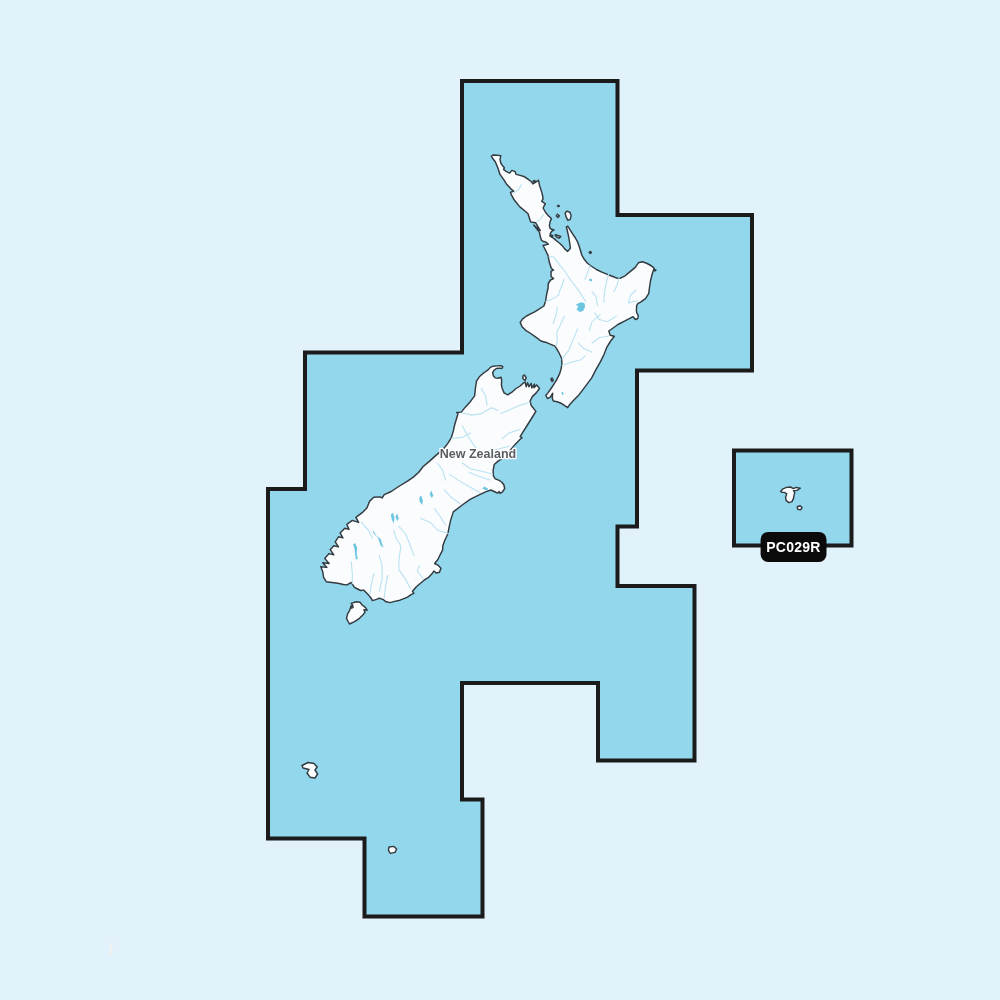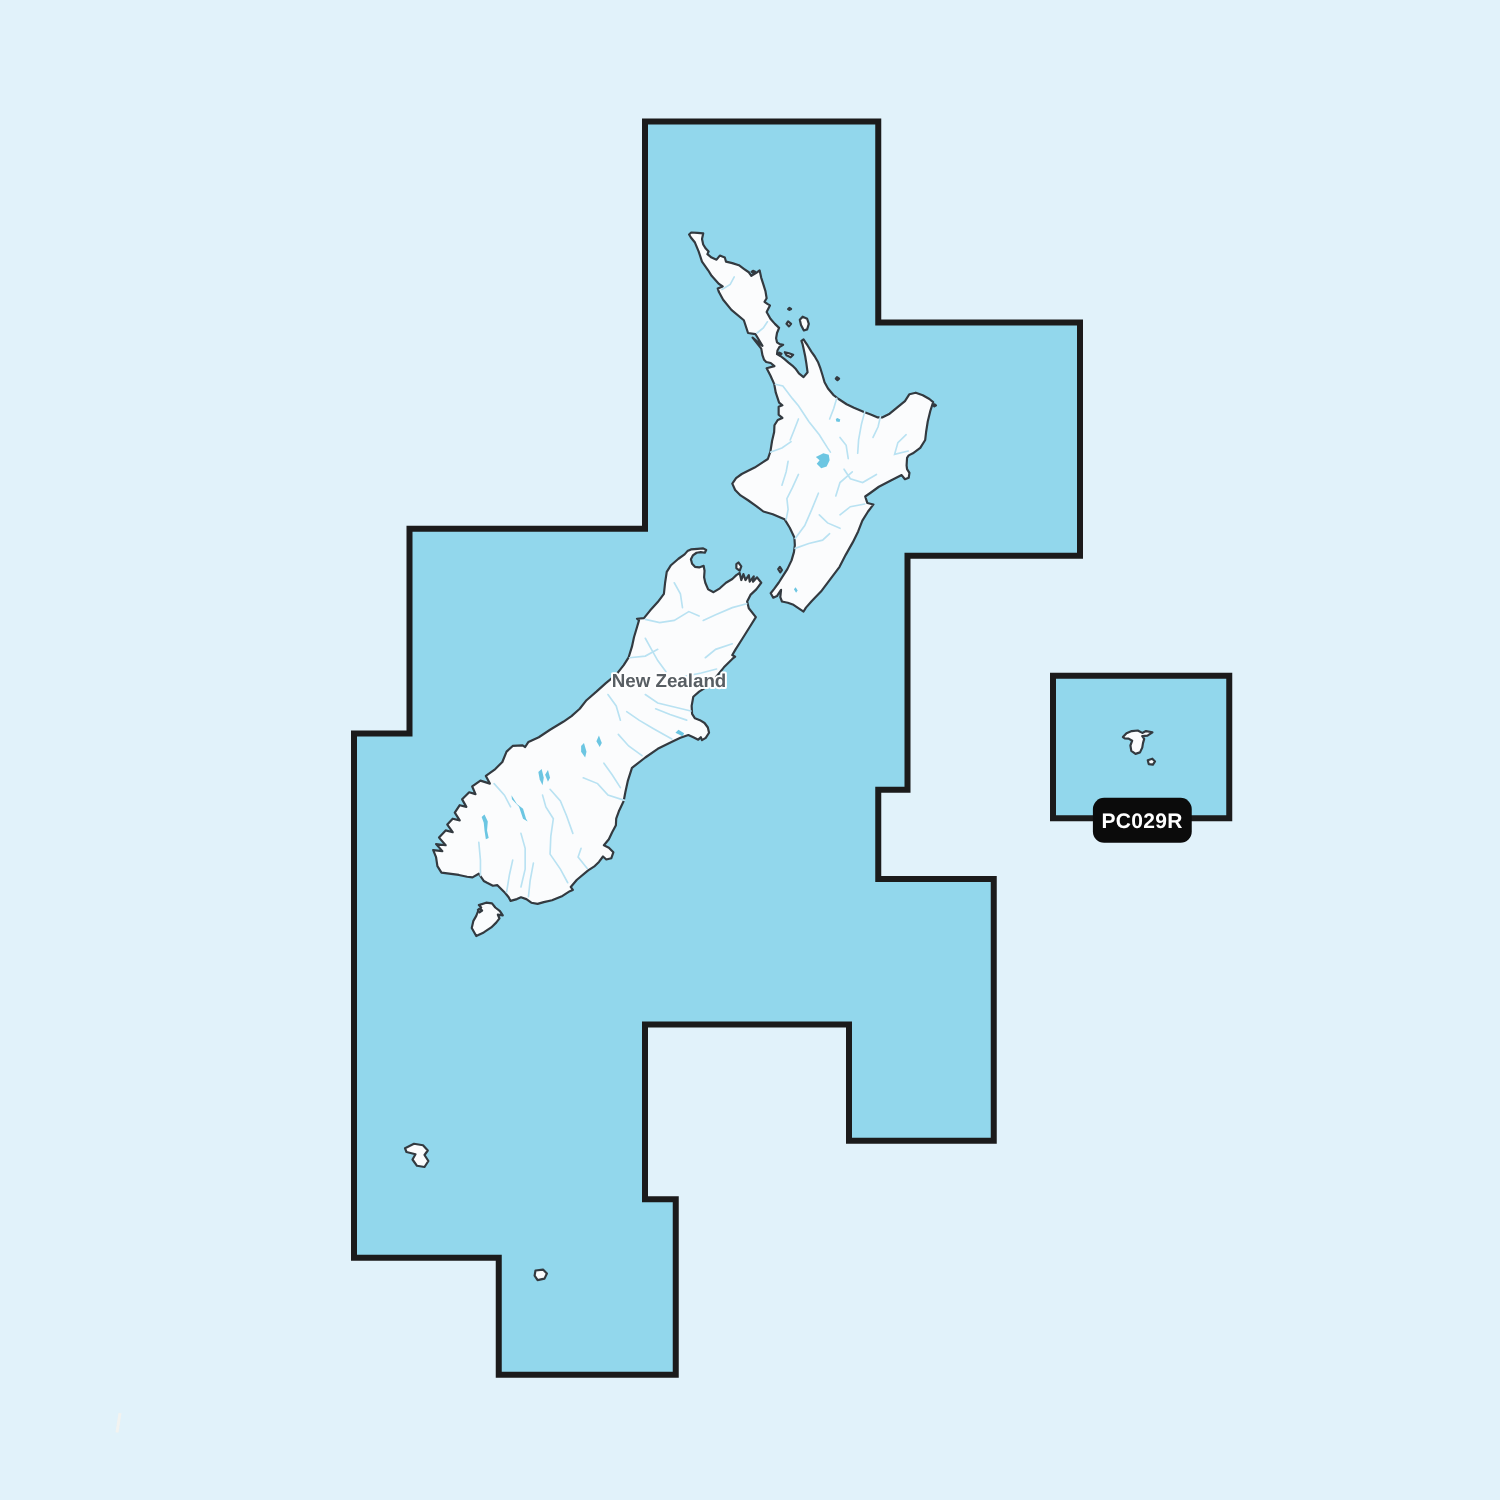--- a/index.html
+++ b/index.html
@@ -1,17 +1,17 @@
 <!DOCTYPE html>
 <html><head>
 <meta charset="utf-8">
 <title>PC029R New Zealand</title>
 <style>
 html,body{margin:0;padding:0;background:#e1f2fa;font-family:"Liberation Sans",sans-serif;}
-#map{width:918px;height:1000px;overflow:hidden;}
+#map{width:918px;height:1000px;overflow:hidden;margin-left:32px;}
 </style>
 </head>
 <body>
 
 <div id="map">
 <svg width="1000" height="1000" viewBox="0 0 1000 1000">
 <rect x="0" y="0" width="1000" height="1000" fill="#e1f2fa"></rect>
 <path d="M430,81 L585.5,81 L585.5,215 L720,215 L720,370.5 L605,370.5 L605,526.5 L585.5,526.5 L585.5,586 L662.5,586 L662.5,760.5 L566,760.5 L566,683 L430,683 L430,799.5 L450.5,799.5 L450.5,916.5 L332.5,916.5 L332.5,838.5 L236,838.5 L236,489 L273,489 L273,352.5 L430,352.5 Z" fill="#92d7ec" stroke="#1b1b1b" stroke-width="4" stroke-linejoin="miter"></path>
 <path d="M702,450.5 L819.5,450.5 L819.5,545.5 L702,545.5 Z" fill="#92d7ec" stroke="#1b1b1b" stroke-width="4"></path>
 <g stroke="#333a40" stroke-width="1.45" fill="#fbfcfd" stroke-linejoin="round">

